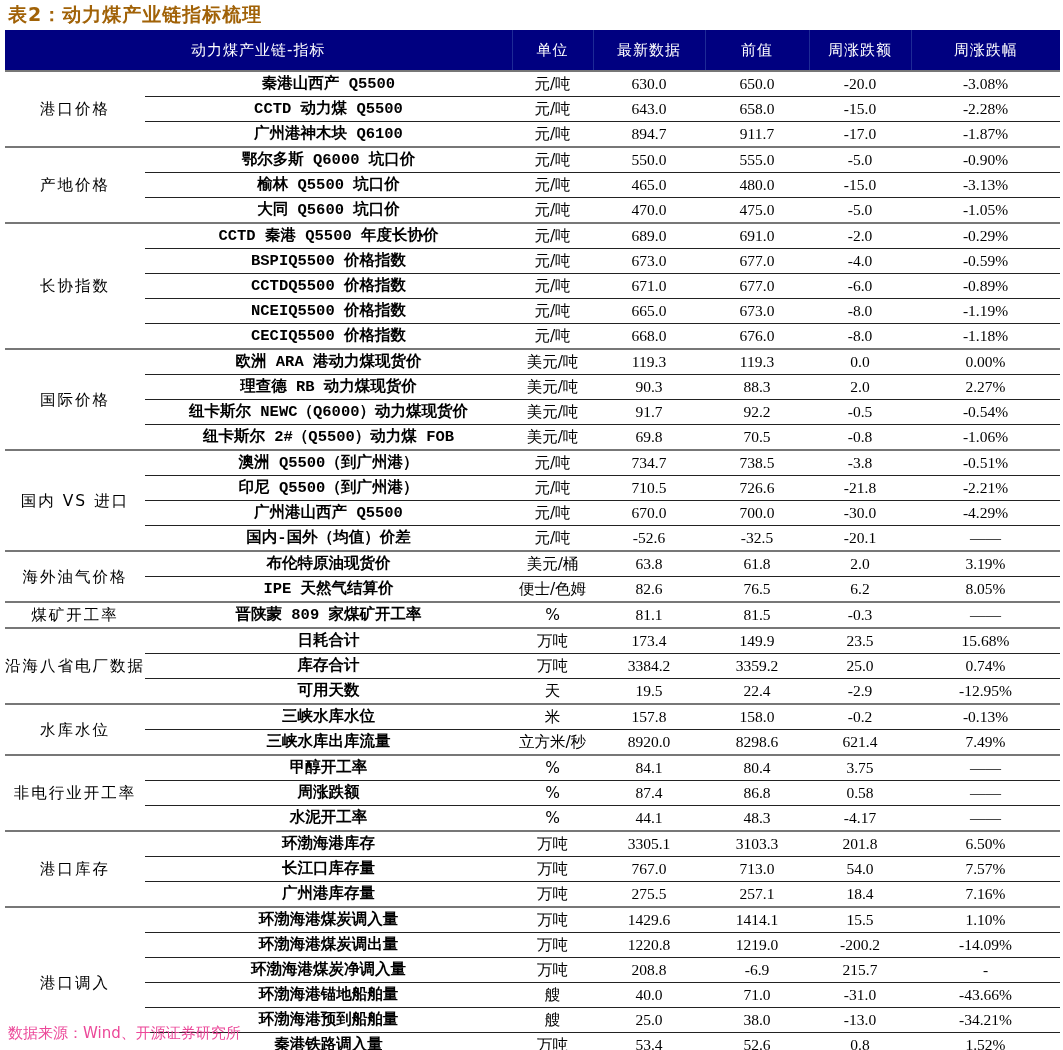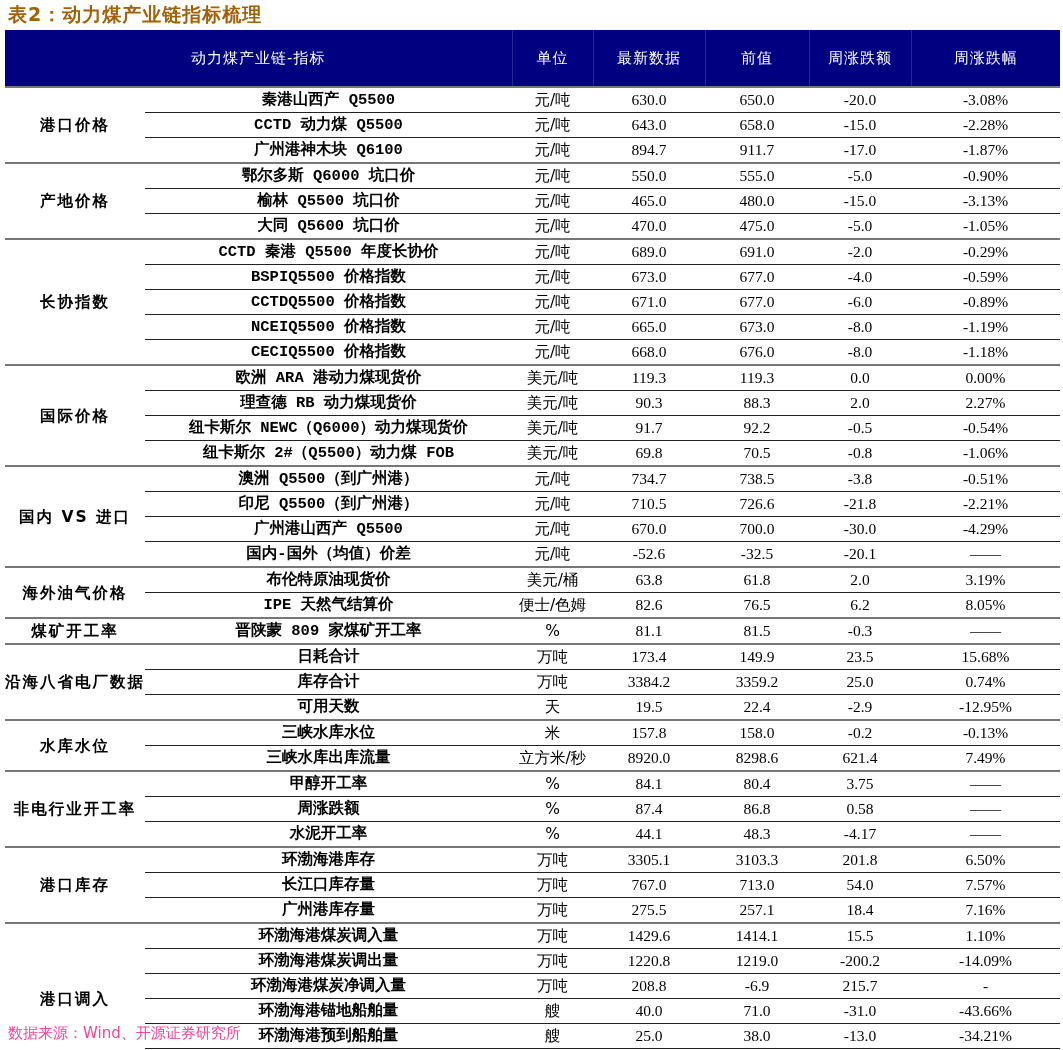--- a/index.html
+++ b/index.html
@@ -3,26 +3,26 @@
 <meta charset="utf-8">
 <style>
   html, body { margin: 0; padding: 0; background: #ffffff; }
   body { width: 1063px; height: 1050px; position: relative; overflow: hidden;
          font-family: "DejaVu Serif", "Liberation Serif", serif; color: #000; }
   .title { position: absolute; left: 8px; top: 2px; font-size: 19px; font-weight: bold;
            color: #a16207; font-family: "DejaVu Sans", "Liberation Sans", sans-serif; letter-spacing: 1px; }
   table.main { position: absolute; left: 5px; top: 30px; width: 1055px; border-collapse: collapse;
                table-layout: fixed; }
   table.main th { background: #000080; color: #fff; font-weight: normal; font-size: 15px; height: 24px;
-                  padding: 16px; font-family: "DejaVu Sans", "Liberation Sans", sans-serif;
+                  padding: 8px; font-family: "DejaVu Sans", "Liberation Sans", sans-serif;
                   border-right: 1px solid #1e2a96; letter-spacing: 1px; }
   table.main td { height: 24px; padding: 0; font-size: 15.5px; text-align: center; line-height: 24px;
                   white-space: nowrap; }
   td.ind { font-weight: bold; font-family: Liberation Mono, monospace; font-size: 15px; }
-  td.grp { font-weight: bold; font-size: 15px; font-family: "DejaVu Sans", "Liberation Sans", sans-serif;
+  td.grp { font-weight: normal; font-size: 15px; font-family: "DejaVu Sans", "Liberation Sans", sans-serif;
            letter-spacing: 2px; white-space: normal; line-height: 22px; padding: 0 4px; }
   td.unit { font-size: 14px; font-family: "DejaVu Sans", "Liberation Sans", sans-serif; }
   td.num { font-family: "Liberation Serif", "DejaVu Serif", serif; font-size: 16px; }
   tr.sub td.c { border-top: 1px solid #222; }
   tr.grpstart td { border-top: 2px solid #777; }
   tr.last td { border-bottom: 2px solid #c2410c; }
   .source { position: absolute; left: 8px; top: 1024px; font-size: 15px; color: #ec4899;
             font-family: "DejaVu Sans", "Liberation Sans", sans-serif; }
 </style>
 </head>

